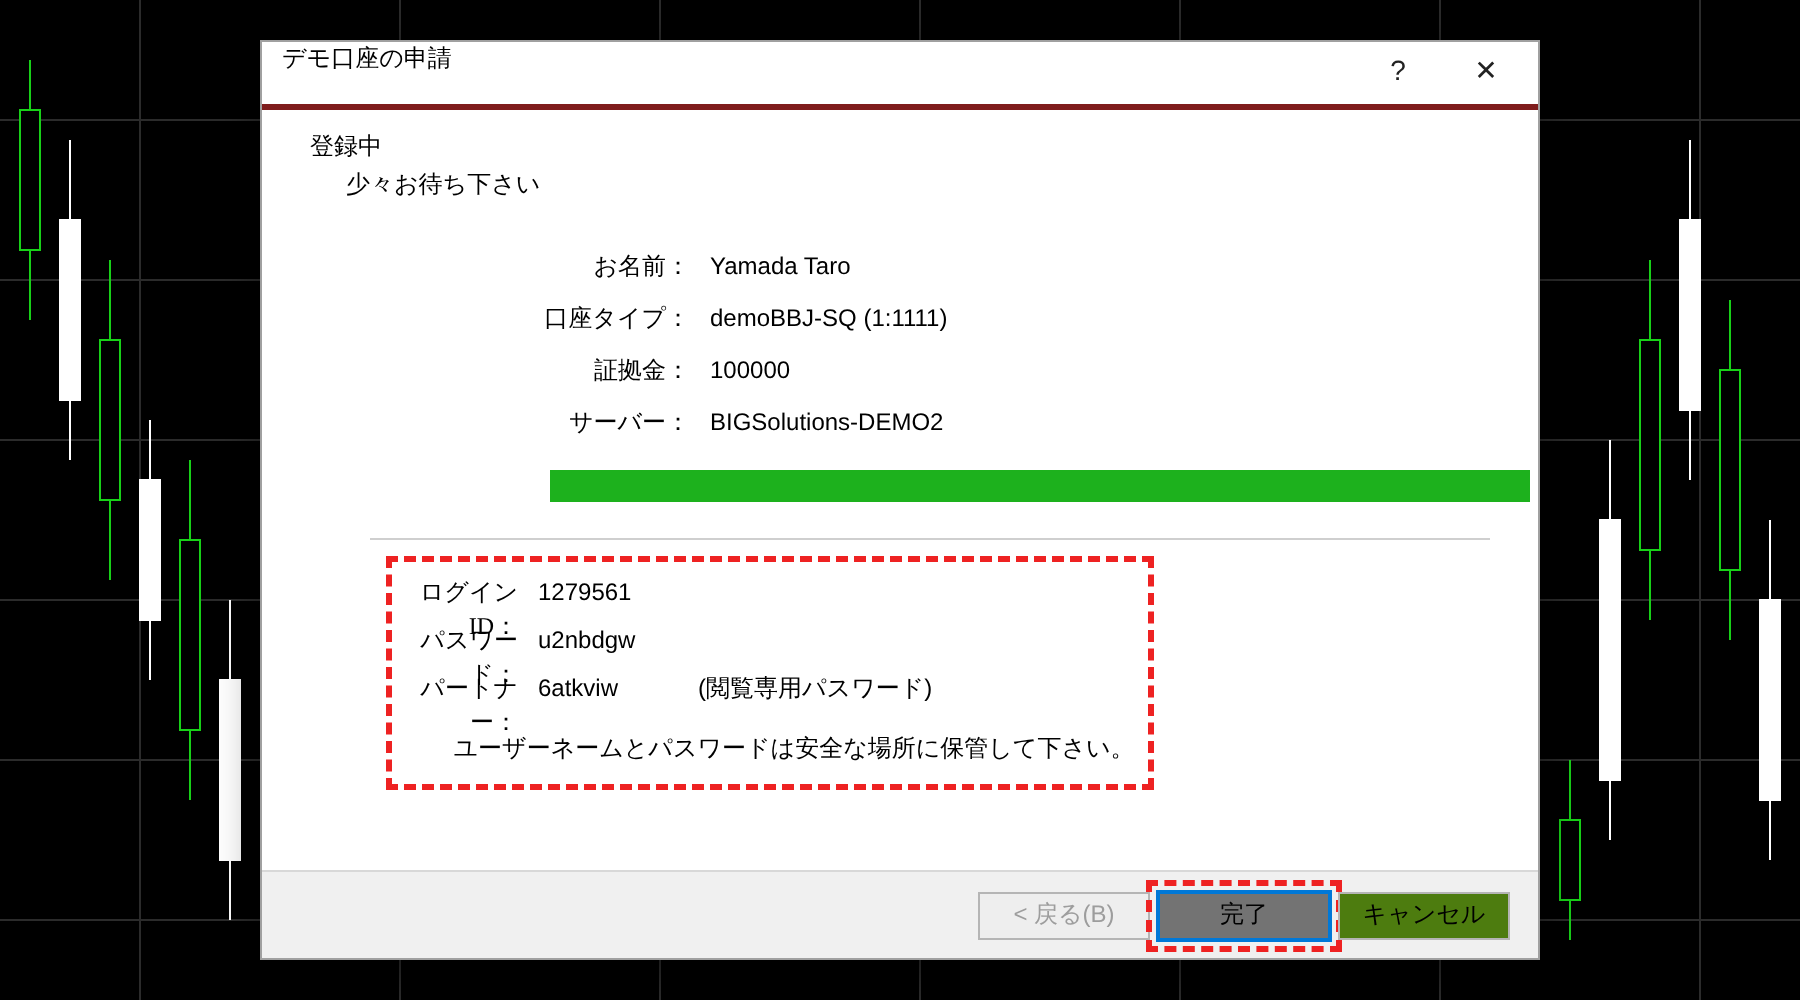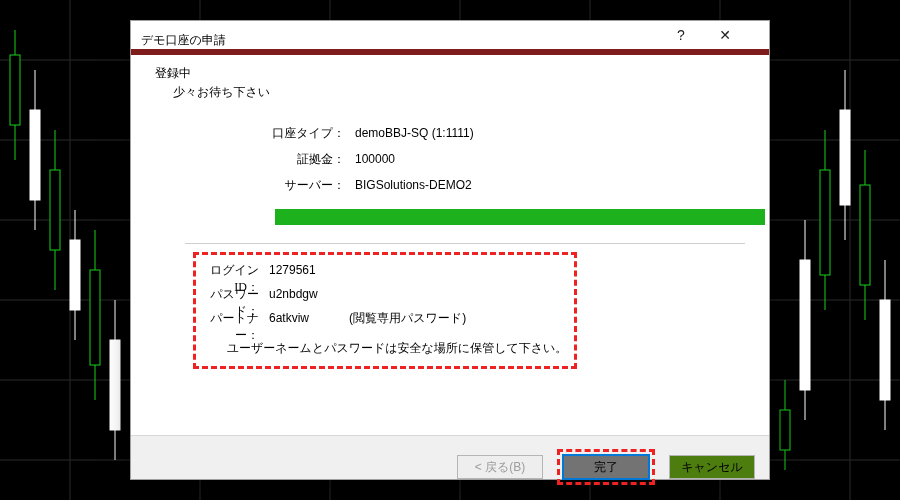--- a/index.html
+++ b/index.html
@@ -31,23 +31,23 @@
     left: 130px; top: 20px;
     width: 640px; height: 460px;
     background: #fff;
     border: 1px solid #a0a0a0;
     box-shadow: 0 4px 20px rgba(0,0,0,.5);
     display: flex;
     flex-direction: column;
   }
   .titlebar {
     height: 34px;
-    display: flex; align-items: flex-end;
-    padding: 0 22px 0 10px;
-    border-bottom: 6px solid #7f1d1d;
+    display: flex; align-items: flex-start;
+    padding: 0 4px 0 10px;
+    border-bottom: 3px solid #7f1d1d;
   }
   .titlebar-title { flex: 1; font-size: 12px; }
   .titlebar-btn {
     width: 44px; height: 28px;
     display: flex; align-items: center; justify-content: center;
     font-size: 14px; color: #222;
   }
 
   .content {
     flex: 1;
@@ -89,22 +89,22 @@
   }
   .cred-box .row .lbl { width: 70px; font-family: Liberation Serif, serif; }
   .cred-box .row { height: 24px; }
   .cred-note-paren { margin-left: 40px; }
   .cred-warning { margin-left: 24px; margin-top: 6px; font-size: 12px; text-align: center; }
 
   .button-bar {
     height: 44px;
     background: #f0f0f0;
     border-top: 1px solid #d8d8d8;
-    display: flex; align-items: flex-end; justify-content: flex-end;
-    padding-right: 14px; gap: 20px;
+    display: flex; align-items: center; justify-content: flex-end;
+    padding-right: 14px; gap: 4px;
   }
   .btn {
     min-width: 86px; height: 24px;
     background: #4d7c0f;
     border: 1px solid #b5b5b5;
     font-size: 12px;
     display: flex; align-items: center; justify-content: center;
   }
   .btn.disabled { color: #9d9d9d; background: #eee; }
   .btn.primary {
@@ -205,20 +205,24 @@
         <span>✕</span>
       </div>
   </div>
 
   <div class="content">
     <div class="status-title">登録中</div>
     <div class="status-sub">少々お待ち下さい</div>
 
     <div class="info-rows">
       <div class="row">
+        <span class="lbl">お名前：</span>
+        <span class="val">Yamada Taro</span>
+      </div>
+      <div class="row">
         <span class="lbl">口座タイプ：</span>
         <span class="val">demoBBJ-SQ (1:1111)</span>
       </div>
       <div class="row">
         <span class="lbl">証拠金：</span>
         <span class="val">100000</span>
       </div>
       <div class="row">
         <span class="lbl">サーバー：</span>
         <span class="val">BIGSolutions-DEMO2</span>

